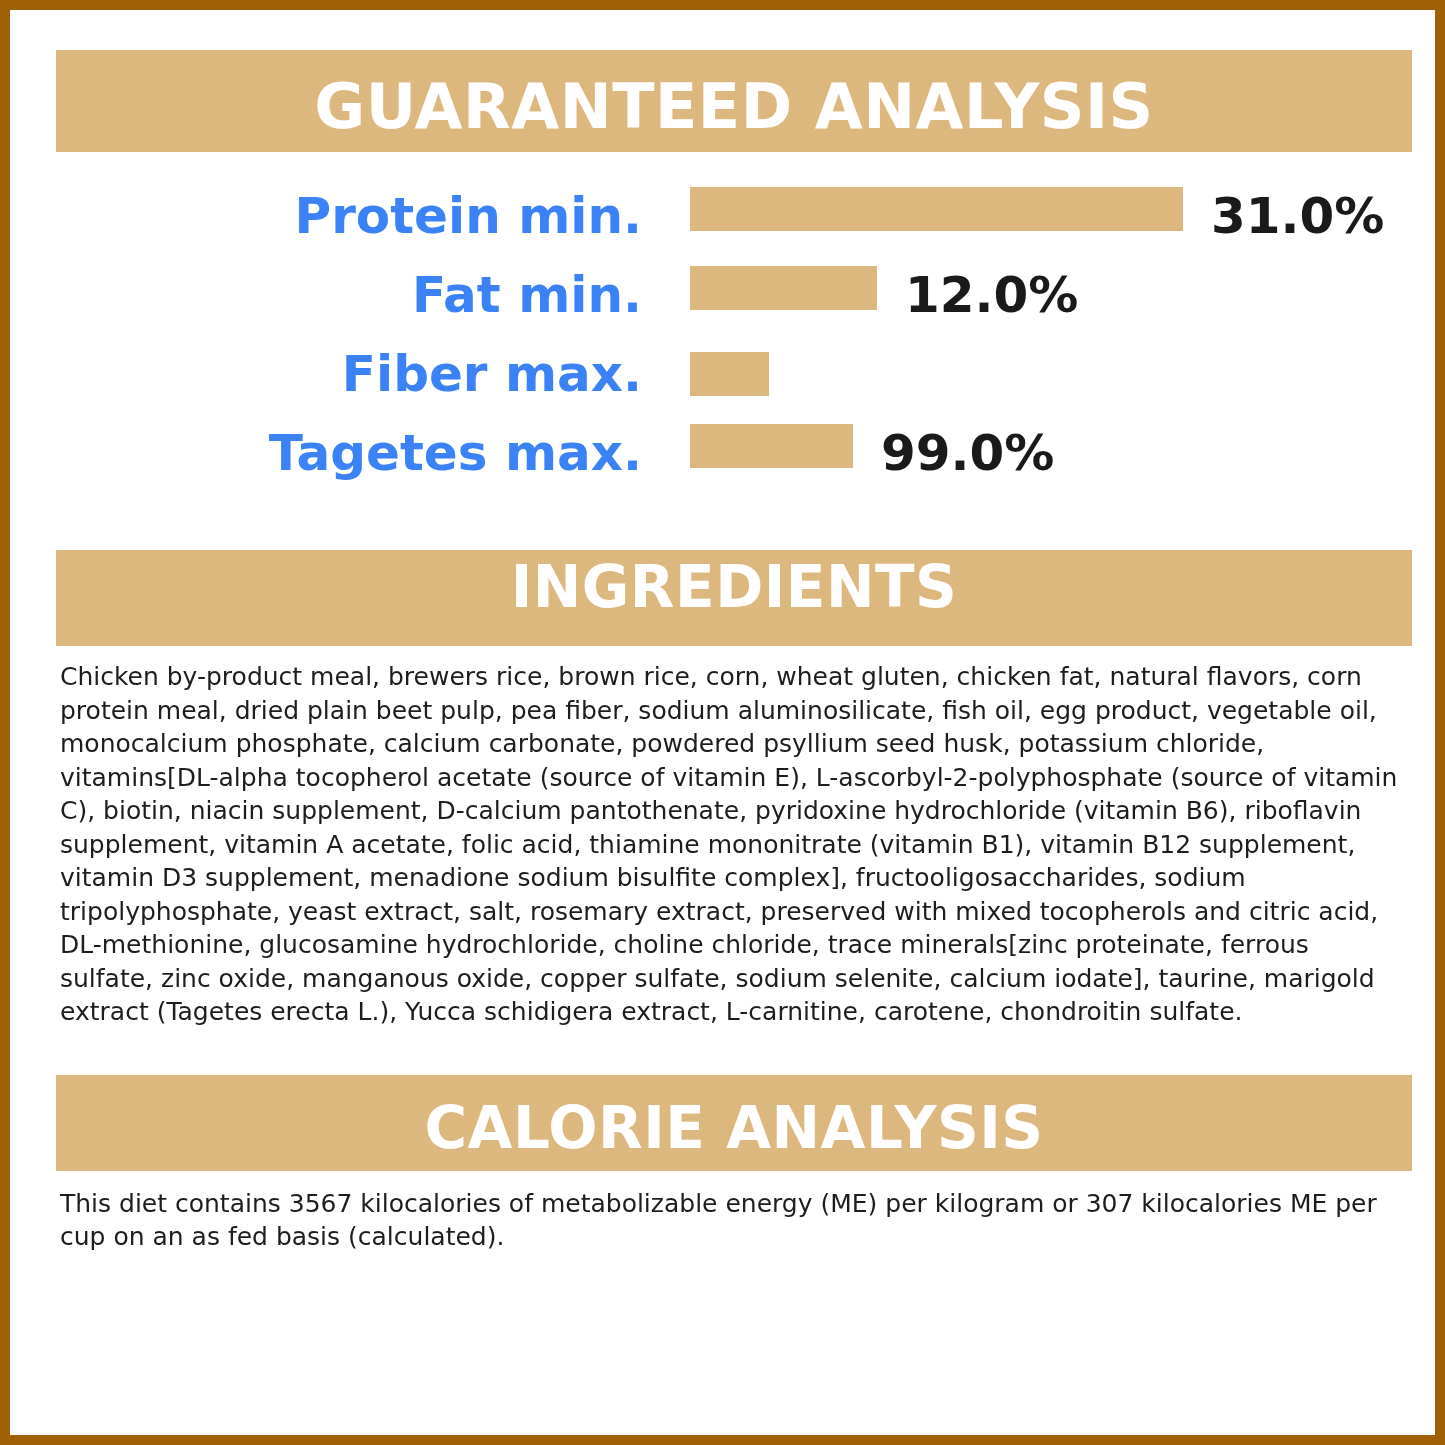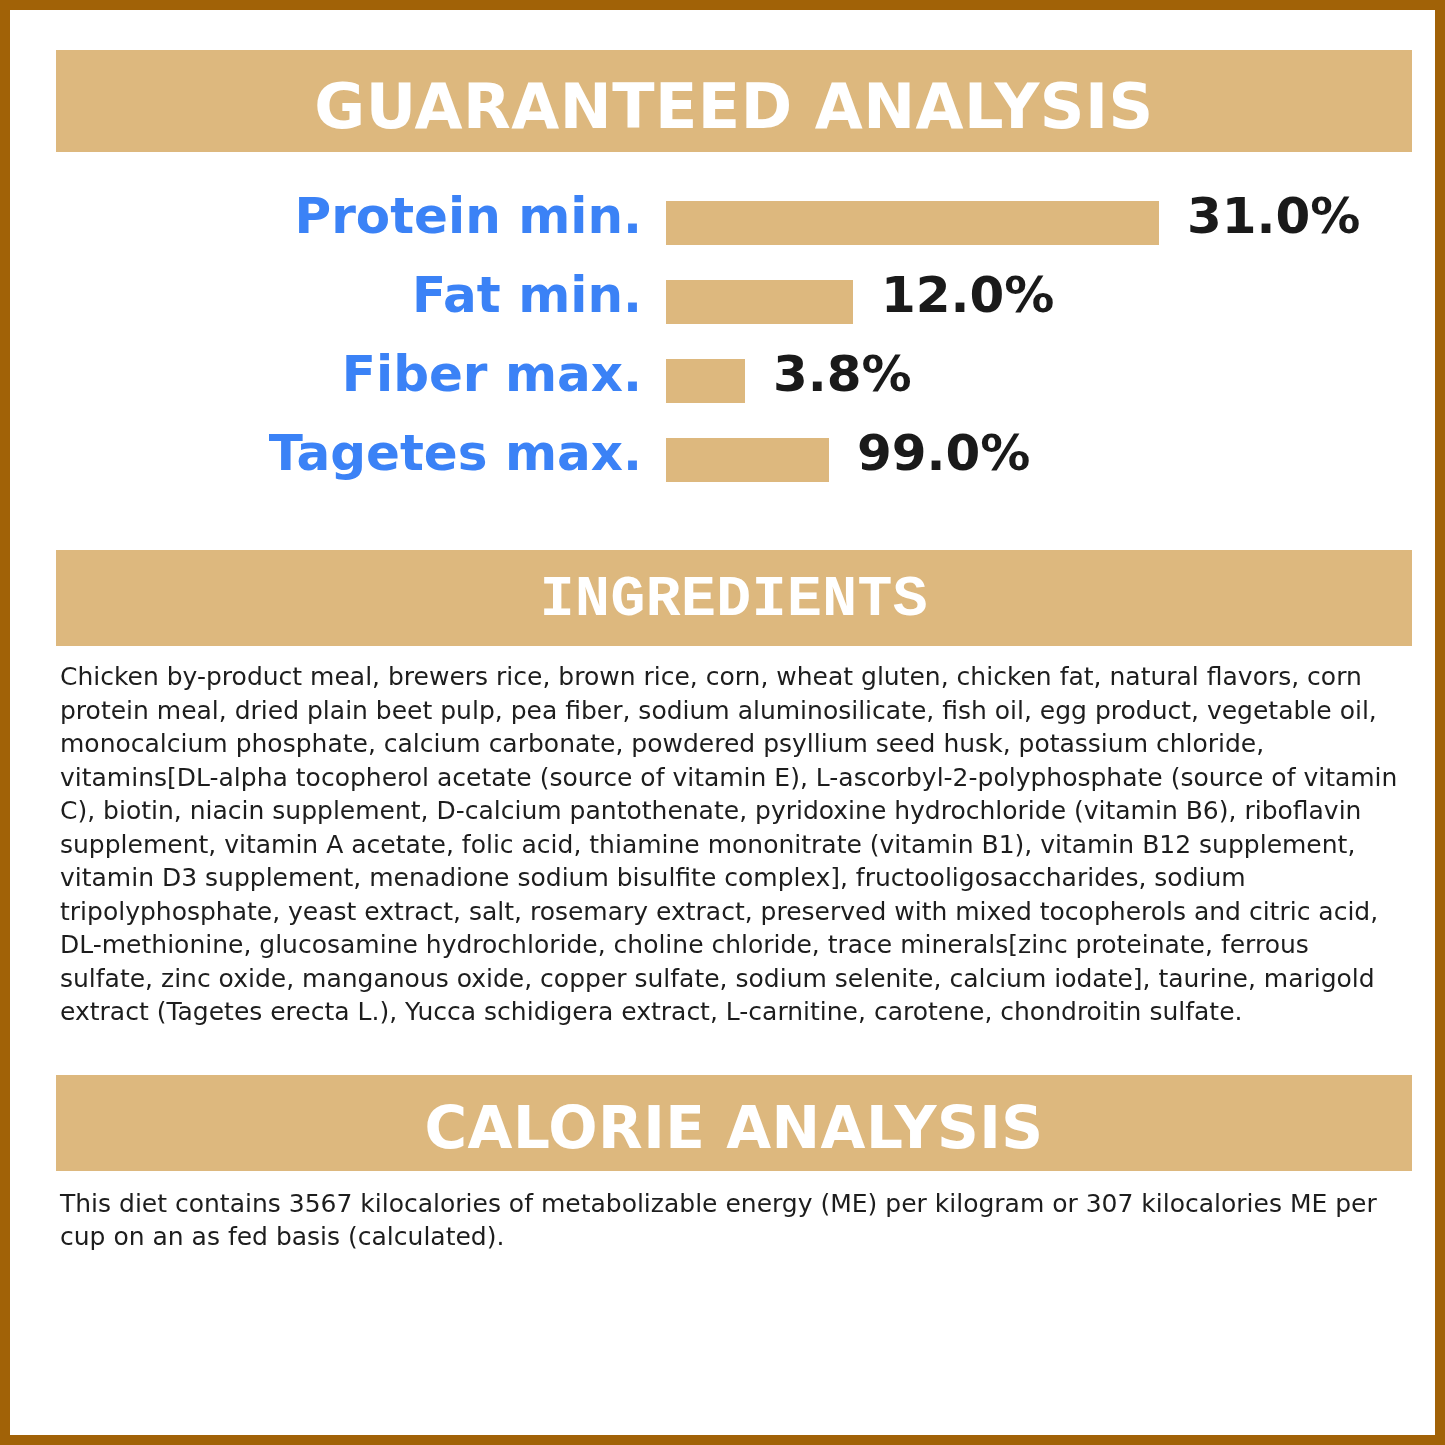--- a/index.html
+++ b/index.html
@@ -40,22 +40,21 @@
     box-sizing: border-box;
   }
   .bar-ga {
     height: 102px;
     font-size: 62px;
     padding-top: 26px;
   }
   .bar-ing {
     height: 96px;
     font-size: 58px;
-    padding-top: 21px;
-    font-family: Liberation Mono, monospace;
+    padding-top: 8px;
   }
   .bar-cal {
     height: 96px;
     font-size: 58px;
     padding-top: 24px;
   }
 
   
   .ga-chart {
     margin-top: 24px;
@@ -71,21 +70,22 @@
     text-align: right;
     font-size: 50px;
     font-weight: bold;
     color: #3b82f6;
     padding-right: 24px;
     box-sizing: border-box;
     white-space: nowrap;
   }
   .ga-bar-wrap {
     display: flex;
-    align-items: flex-end;
+    align-items: flex-start;
+    margin-left: 24px;
   }
   .ga-bar {
     height: 44px;
     background: #ddb87e;
   }
   .ga-value {
     font-size: 50px;
     font-weight: bold;
     color: #1a1a1a;
     padding-left: 28px;
@@ -132,21 +132,20 @@
         <div class="ga-bar-wrap">
           <div class="ga-bar" style="width:187px"></div>
           <div class="ga-value">12.0%</div>
         </div>
       </div>
 
       <div class="ga-row">
         <div class="ga-label">Fiber max.</div>
         <div class="ga-bar-wrap">
           <div class="ga-bar" style="width:79px"></div>
-          <div class="ga-value">3.8%</div>
         </div>
       </div>
 
       <div class="ga-row">
         <div class="ga-label">Tagetes max.</div>
         <div class="ga-bar-wrap">
           <div class="ga-bar" style="width:163px"></div>
           <div class="ga-value">99.0%</div>
         </div>
       </div>

